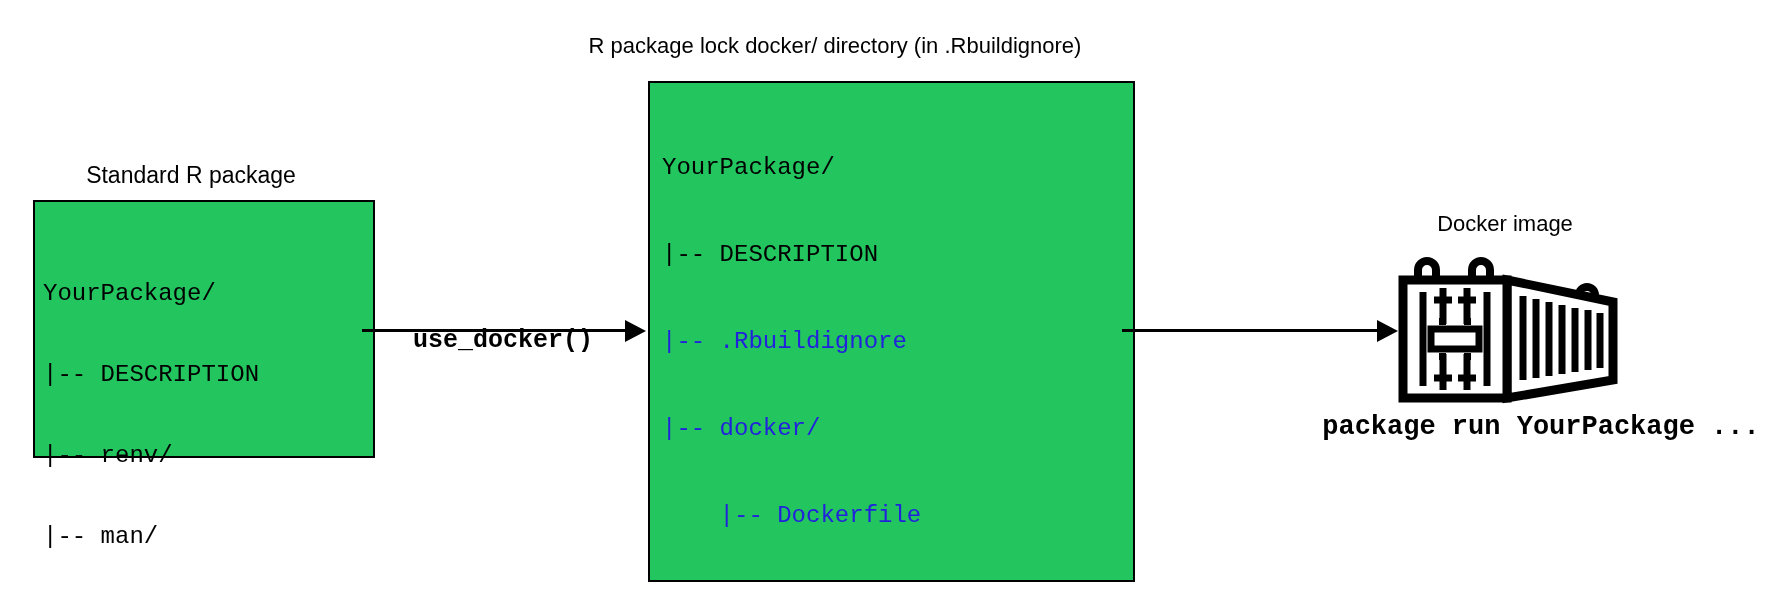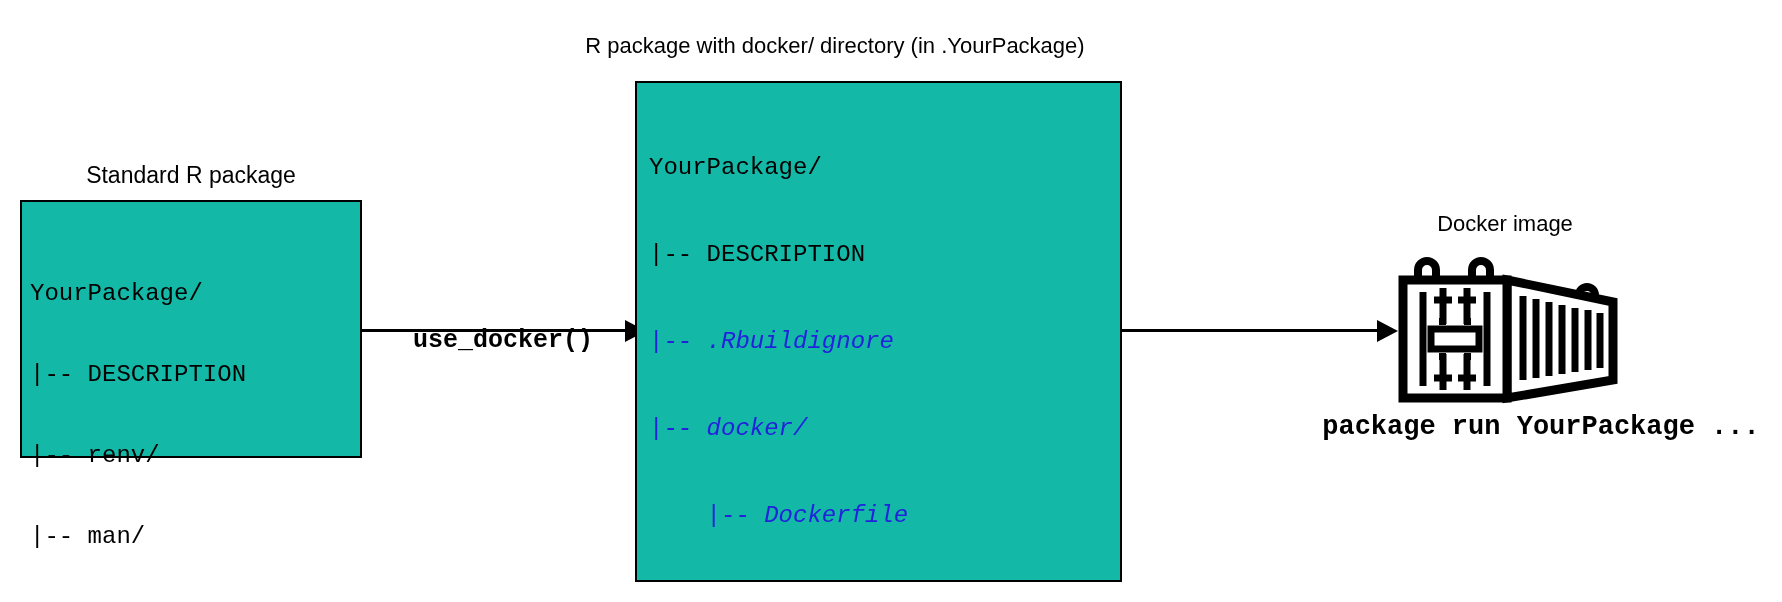--- a/index.html
+++ b/index.html
@@ -17,37 +17,38 @@
     text-align: center;
     font-size: 23px;
     color: #000000;
   }
   #left-title   { left: 20px;   top: 162px; width: 342px; }
   #middle-title { left: 535px;  top: 33px;  width: 600px; font-size: 22px; }
   #right-title  { left: 1390px; top: 211px; width: 230px; font-size: 22px; }
 
   .tree-box {
     position: absolute;
-    background: #14b8a6;
+    background: #22c55e;
     border: 2px solid #000000;
     box-sizing: border-box;
+    margin-left: 13px;
   }
   #left-box   { left: 20px;  top: 200px; width: 342px; height: 258px; }
   #middle-box { left: 635px; top: 81px;  width: 487px; height: 501px; }
 
   .tree {
     font-family: "Liberation Mono", "DejaVu Sans Mono", monospace;
     font-size: 24px;
     white-space: pre;
     color: #000000;
   }
   #left-tree   { padding: 24px 0 0 8px;  line-height: 27px; }
   #middle-tree { padding: 12px 0 0 12px; line-height: 29px; }
   .tree-line { white-space: pre; }
-  .hl { color: #2222dd; font-style: italic; }
+  .hl { color: #2222dd; }
 
   .arrow-shaft { position: absolute; height: 3px; background: #000000; }
   #arrow1-shaft { left: 362px;  top: 329px; width: 266px; }
   #arrow2-shaft { left: 1122px; top: 329px; width: 256px; }
   .arrow-head {
     position: absolute;
     width: 0; height: 0;
     border-left: 21px solid #000000;
     border-top: 11px solid transparent;
     border-bottom: 11px solid transparent;
@@ -93,21 +94,21 @@
       
       
       
     </div>
   </div>
 
   <div id="arrow1-label" class="arrow-label">use_docker()</div>
   <div id="arrow1-shaft" class="arrow-shaft"></div>
   <div id="arrow1-head" class="arrow-head"></div>
 
-  <div id="middle-title" class="panel-title">R package with docker/ directory (in .YourPackage)</div>
+  <div id="middle-title" class="panel-title">R package lock docker/ directory (in .Rbuildignore)</div>
   <div id="middle-box" class="tree-box">
     <div id="middle-tree" class="tree">
       <div class="tree-line">YourPackage/</div>
       <div class="tree-line">|-- DESCRIPTION</div>
       <div class="tree-line hl">|-- .Rbuildignore</div>
       <div class="tree-line hl">|-- docker/</div>
       <div class="tree-line hl">    |-- Dockerfile</div>
       
       
       

